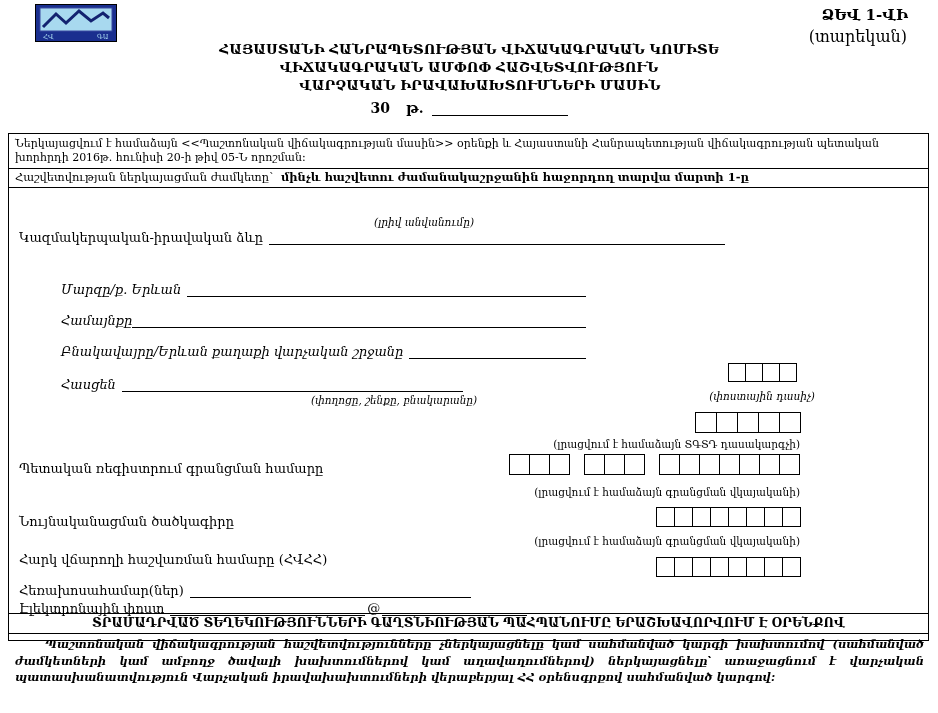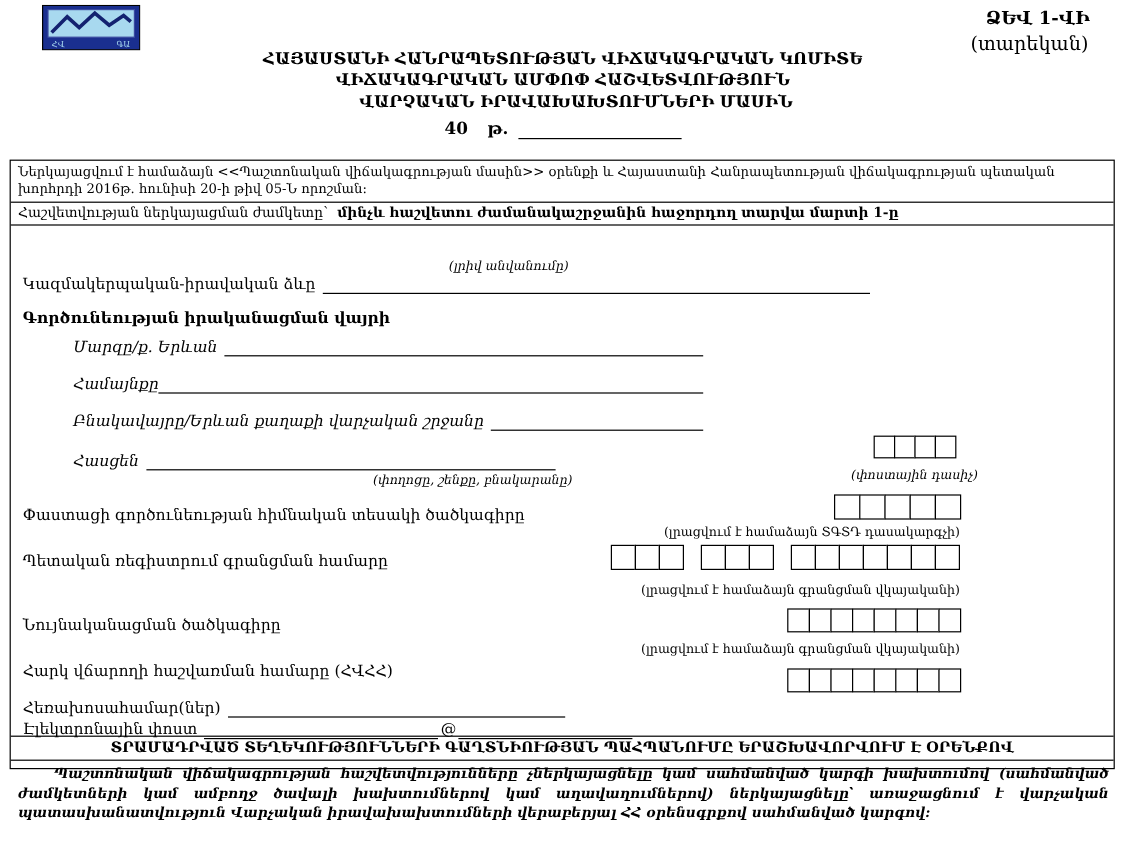--- a/index.html
+++ b/index.html
@@ -53,21 +53,21 @@
   </div>
 
   <div class="abs form-code" style="right:30px; top:6px;">ՁԵՎ 1-ՎԻ</div>
   <div class="abs form-period" style="right:31px; top:27px;">(տարեկան)</div>
 
   <div class="abs title" style="top:41px;">ՀԱՅԱՍՏԱՆԻ ՀԱՆՐԱՊԵՏՈՒԹՅԱՆ ՎԻՃԱԿԱԳՐԱԿԱՆ ԿՈՄԻՏԵ</div>
   <div class="abs title" style="top:59px;">ՎԻՃԱԿԱԳՐԱԿԱՆ ԱՄՓՈՓ ՀԱՇՎԵՏՎՈՒԹՅՈՒՆ</div>
   <div class="abs title" style="top:77px;padding-left:22px;">ՎԱՐՉԱԿԱՆ ԻՐԱՎԱԽԱԽՏՈՒՄՆԵՐԻ ՄԱՍԻՆ</div>
 
   <div class="abs yearrow" style="top:100px;">
-    <span>40</span>
+    <span>30</span>
     <span class="year-gap"></span>
     <span>թ.</span>
     <span class="year-line"></span>
   </div>
 
   <div class="mainbox abs" style="left:8px; top:133px; width:921px; height:508px;">
 
     <div class="legalrow">
       <span>Ներկայացվում է համաձայն &lt;&lt;Պաշտոնական վիճակագրության մասին&gt;&gt; օրենքի և Հայաստանի Հանրապետության  վիճակագրության պետական խորհրդի 2016թ. հունիսի 20-ի թիվ 05-Ն որոշման:</span>
     </div>
@@ -76,21 +76,20 @@
       <span class="bold">մինչև հաշվետու ժամանակաշրջանին հաջորդող տարվա մարտի 1-ը</span>
     </div>
 
     <div class="hint" style="left:115px; top:82px; width:600px;">(լրիվ անվանումը)</div>
 
     <div class="frow" style="left:10px; top:96px; width:706px;">
       <span class="flabel">Կազմակերպական-իրավական ձևը</span>
       <span class="fline"></span>
     </div>
 
-    <div class="heading" style="left:10px; top:124px;">Գործունեության իրականացման վայրի</div>
 
     <div class="frow" style="left:52px; top:148px; width:525px;">
       <span class="flabel italic">Մարզը/ք. Երևան</span>
       <span class="fline"></span>
     </div>
 
     <div class="frow" style="left:52px; top:179px; width:525px;">
       <span class="flabel italic" style="margin-right:0;">Համայնքը</span>
       <span class="fline"></span>
     </div>
@@ -107,21 +106,20 @@
     <div class="hint" style="left:240px; top:260px; width:290px;">(փողոցը, շենքը, բնակարանը)</div>
 
     <div class="cellgroup" style="left:719px; top:229px; --cw:18px; --ch:19px;">
         <span class="cell"></span>
         <span class="cell"></span>
         <span class="cell"></span>
         <span class="cell"></span>
       </div>
     <div class="hint" style="left:668px; top:256px; width:170px;">(փոստային դասիչ)</div>
 
-    <div class="biglabel" style="left:10px; top:288px;">Փաստացի գործունեության հիմնական տեսակի ծածկագիրը</div>
     <div class="cellgroup" style="left:686px; top:278px; --cw:22px; --ch:21px;">
         <span class="cell"></span>
         <span class="cell"></span>
         <span class="cell"></span>
         <span class="cell"></span>
         <span class="cell"></span>
       </div>
     <div class="hint-r" style="right:128px; top:304px;">(լրացվում է համաձայն ՏԳՏԴ դասակարգչի)</div>
 
     <div class="biglabel" style="left:10px; top:327px;">Պետական ռեգիստրում գրանցման համարը</div>

